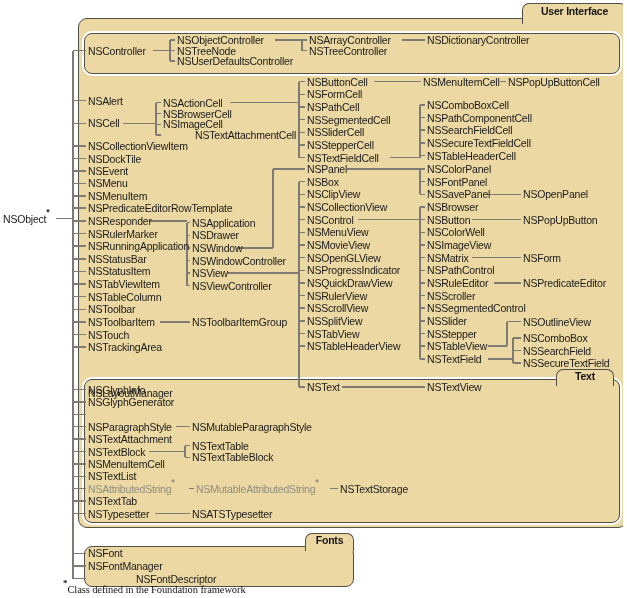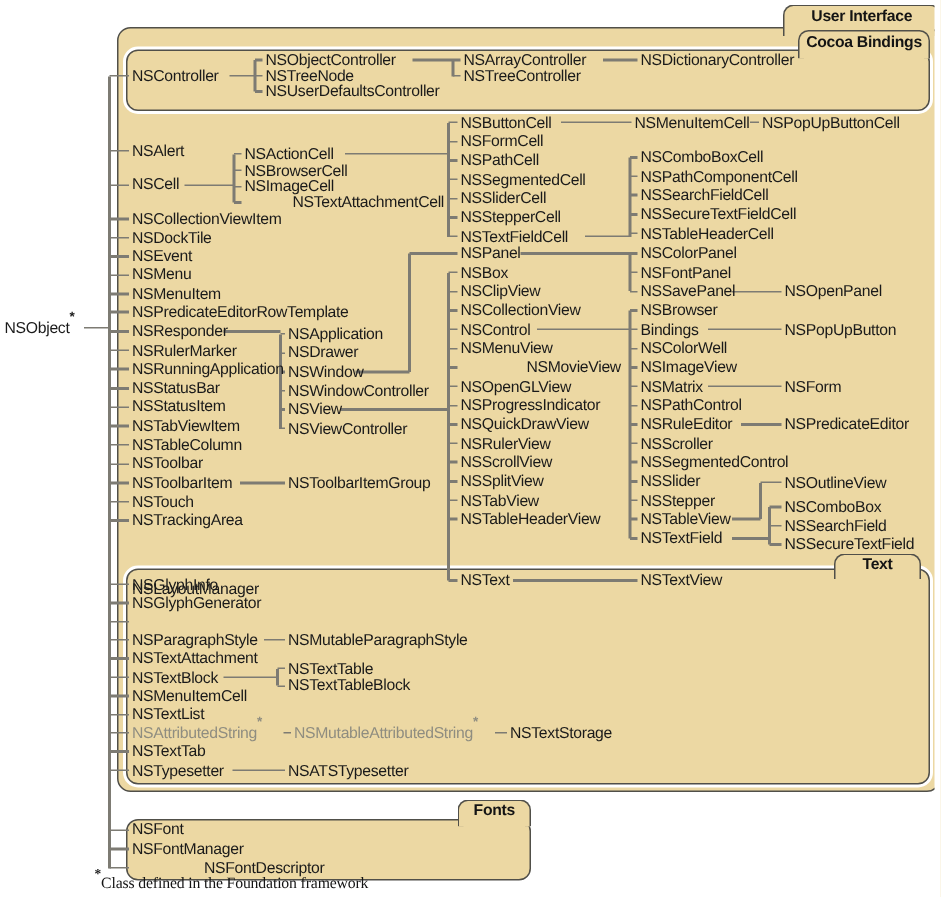--- a/index.html
+++ b/index.html
@@ -40,23 +40,20 @@
 </head>
 <body>
 
 <div id="canvas">
     <div class="box" style="left: 78px; top: 18px; width: 547px; height: 508px;"></div>
     <div class="box inner" style="left: 84px; top: 33px; width: 534px; height: 39px;"></div>
     <div class="box inner" style="left: 84px; top: 379px; width: 534px; height: 142px;"></div>
     <div class="box inner" style="left: 84px; top: 545.5px; width: 268px; height: 39.5px;"></div>
     <div class="tab" style="left: 522px; top: 3px; width: 103px; height: 19.5px;">
       <span style="line-height: 15.5px;">User Interface</span>
-    </div>
-    <div class="tab" style="left: 532px; top: 19.5px; width: 86px; height: 18px;">
-      <span style="line-height: 14px;">Cocoa Bindings</span>
     </div>
     <div class="tab" style="left: 556px; top: 369px; width: 56px; height: 16px;">
       <span style="line-height: 12px;">Text</span>
     </div>
     <div class="tab" style="left: 305px; top: 533px; width: 47px; height: 17px;">
       <span style="line-height: 13px;">Fonts</span>
     </div>
     <div class="line" style="left: 56px; top: 217.75px; width: 17px; height: 1.5px;"></div>
     <div class="line" style="left: 72.25px; top: 50.5px; width: 1.5px; height: 528.1px;"></div>
     <div class="line" style="left: 73px; top: 49.75px; width: 13px; height: 1.5px;"></div>
@@ -252,31 +249,31 @@
     <div class="node" style="left: 307px; top: 163px;">NSPanel</div>
     <div class="node" style="left: 427px; top: 163px;">NSColorPanel</div>
     <div class="node" style="left: 427px; top: 175.7px;">NSFontPanel</div>
     <div class="node" style="left: 427px; top: 188.4px;">NSSavePanel</div>
     <div class="node" style="left: 523px; top: 188.4px;">NSOpenPanel</div>
     <div class="node" style="left: 307px; top: 175.7px;">NSBox</div>
     <div class="node" style="left: 307px; top: 188.4px;">NSClipView</div>
     <div class="node" style="left: 307px; top: 201px;">NSCollectionView</div>
     <div class="node" style="left: 307px; top: 213.7px;">NSControl</div>
     <div class="node" style="left: 307px; top: 226.3px;">NSMenuView</div>
-    <div class="node" style="left: 307px; top: 239px; margin-left: 44px;">NSMovieView</div>
+    <div class="node" style="left: 307px; top: 239px;">NSMovieView</div>
     <div class="node" style="left: 307px; top: 251.6px;">NSOpenGLView</div>
     <div class="node" style="left: 307px; top: 264.3px;">NSProgressIndicator</div>
     <div class="node" style="left: 307px; top: 276.9px;">NSQuickDrawView</div>
     <div class="node" style="left: 307px; top: 289.6px;">NSRulerView</div>
     <div class="node" style="left: 307px; top: 302.2px;">NSScrollView</div>
     <div class="node" style="left: 307px; top: 314.9px;">NSSplitView</div>
     <div class="node" style="left: 307px; top: 327.5px;">NSTabView</div>
     <div class="node" style="left: 307px; top: 340.2px;">NSTableHeaderView</div>
     <div class="node" style="left: 427px; top: 201px;">NSBrowser</div>
-    <div class="node" style="left: 427px; top: 213.7px;">Bindings</div>
+    <div class="node" style="left: 427px; top: 213.7px;">NSButton</div>
     <div class="node" style="left: 427px; top: 226.3px;">NSColorWell</div>
     <div class="node" style="left: 427px; top: 239px; text-align: right;">NSImageView</div>
     <div class="node" style="left: 427px; top: 251.6px;">NSMatrix</div>
     <div class="node" style="left: 427px; top: 264.3px;">NSPathControl</div>
     <div class="node" style="left: 427px; top: 276.9px;">NSRuleEditor</div>
     <div class="node" style="left: 427px; top: 289.6px;">NSScroller</div>
     <div class="node" style="left: 427px; top: 302.2px;">NSSegmentedControl</div>
     <div class="node" style="left: 427px; top: 314.9px;">NSSlider</div>
     <div class="node" style="left: 427px; top: 327.5px;">NSStepper</div>
     <div class="node" style="left: 427px; top: 340.2px;">NSTableView</div>

